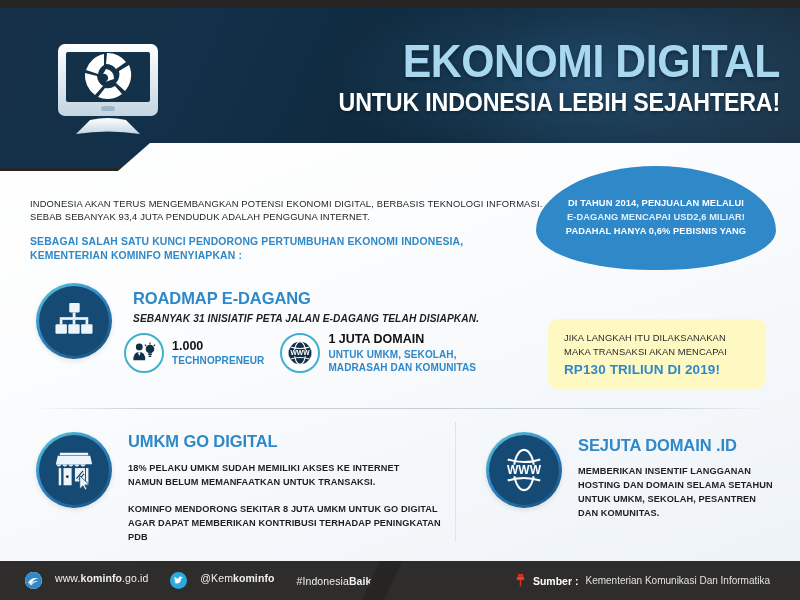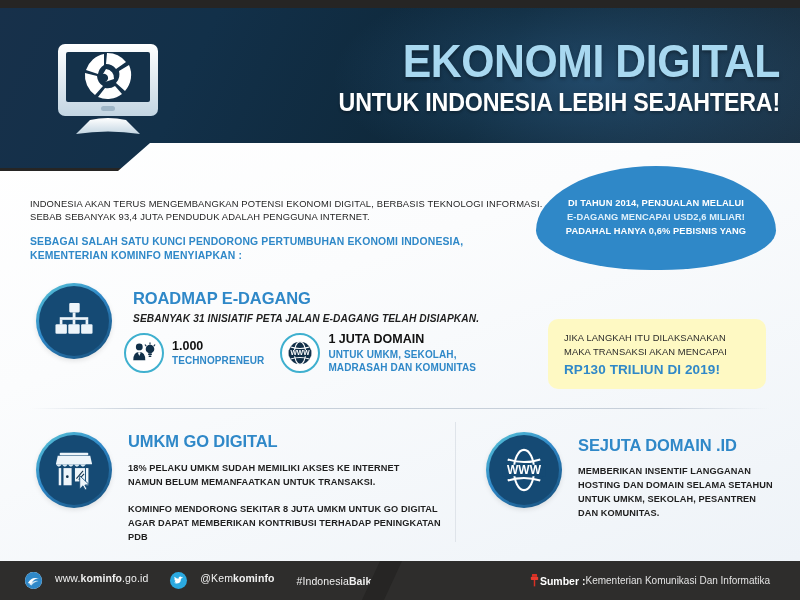--- a/index.html
+++ b/index.html
@@ -156,21 +156,21 @@
   .footer-left {
     position: absolute; left: 0; top: 0; height: 39px; width: 380px;
     background: #2e2d2c;
     clip-path: polygon(0 0, 380px 0, 362px 39px, 0 39px);
     display: flex; align-items: center; gap: 22px; padding-left: 25px;
   }
   .footer-right {
     position: absolute; right: 0; top: 0; height: 39px; width: 420px;
     background: #2e2d2c;
     clip-path: polygon(22px 0, 420px 0, 420px 39px, 4px 39px);
-    display: flex; align-items: center; justify-content: flex-end; padding-right: 30px; text-align: center;
+    display: flex; align-items: center; justify-content: flex-end; gap: 7px; padding-right: 30px; text-align: center;
   }
   .f-item { display: flex; gap: 13px; }
   .f-text { color: #f0f0f0; font-size: 10.5px; letter-spacing: 0.1px; }
   .f-text b { font-weight: bold; }
   .f-label { color: #ffffff; font-size: 10.5px; font-weight: bold; }
   .f-src { color: #e2e2e2; font-size: 10px; }
   .f-badge {
     width: 17px; height: 17px; border-radius: 50%;
     display: flex; align-items: center; justify-content: center; flex: none;
   }

